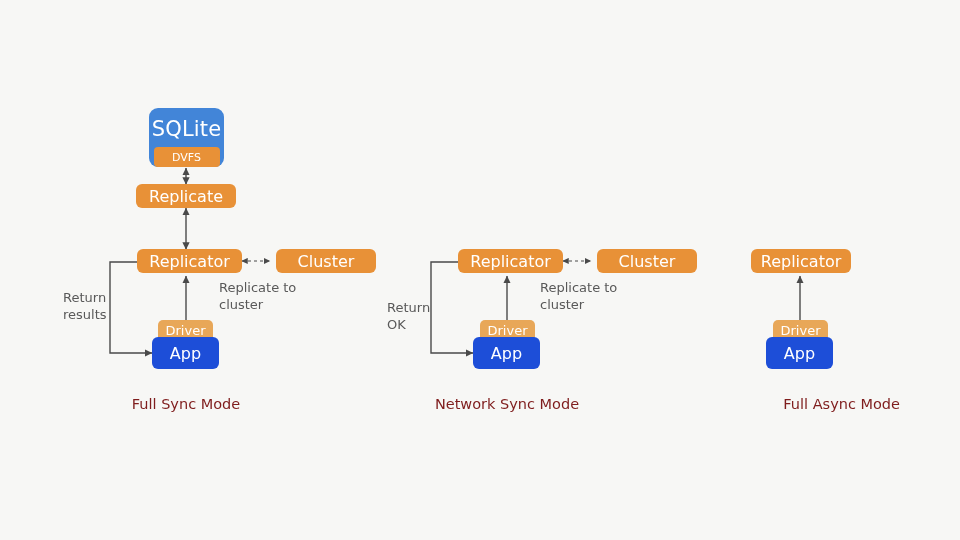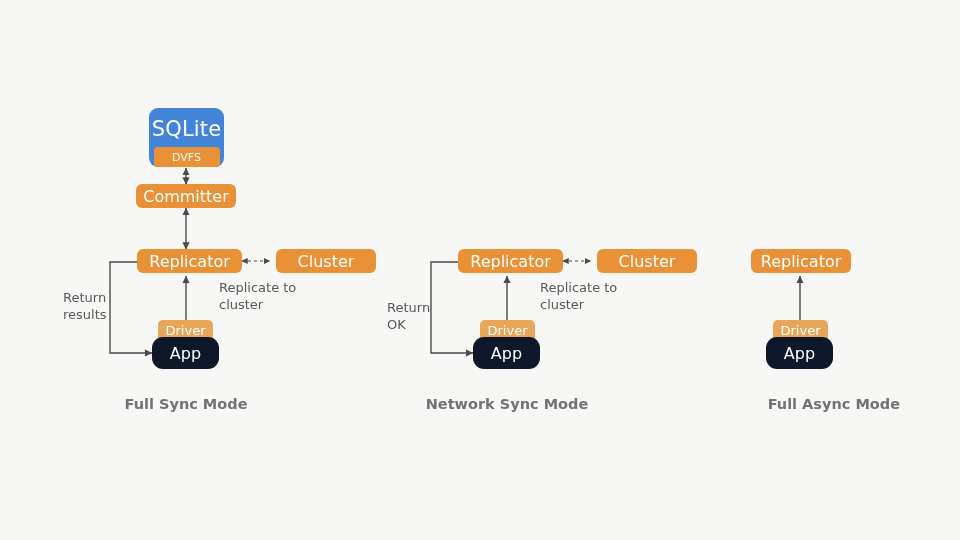--- a/index.html
+++ b/index.html
@@ -20,21 +20,21 @@
     box-sizing: border-box;
     display: flex;
     align-items: center;
     justify-content: center;
     color: #ffffff;
     white-space: nowrap;
     border-radius: 6px;
   }
   .n-orange   { background: #e89137; }
   .n-driver   { background: #e8a758; }
-  .n-red      { background: #0f172a; border-radius: 11px; }
+  .n-red      { background: #1d4ed8; }
 
   .lbl-big    { font-size: 16px; }
   .lbl-small  { font-size: 13px; }
 
   .sqlite-wrap {
     position: absolute;
     box-sizing: border-box;
     background: #4285d8;
     border-radius: 9px;
     display: flex;
@@ -63,23 +63,23 @@
 
   .anno {
     position: absolute;
     color: #595959;
     font-size: 13px;
     line-height: 17px;
     white-space: pre-line;
   }
   .mode-title {
     position: absolute;
-    color: #737373;
+    color: #7f1d1d;
     font-size: 14.5px;
-    font-weight: bold;
+    font-weight: normal;
     text-align: center;
     white-space: nowrap;
   }
   svg.wires {
     position: absolute;
     left: 0; top: 0;
     width: 960px; height: 540px;
     pointer-events: none;
   }
 </style>
@@ -131,21 +131,21 @@
     <g>
       <line x1="800" y1="320" x2="800" y2="276" stroke="#4a4a4a" stroke-width="1.4" marker-end="url(#ah)"></line>
     </g>
   </svg>
 
   <div class="sqlite-wrap" style="left:149px; top:108px; width:75px; height:59px;justify-content:flex-end;">
     <div class="sqlite-title">SQLite</div>
     <div class="dvfs">DVFS</div>
   </div>
 
-  <div class="node n-orange lbl-big" style="left:136px; top:184px; width:100px; height:24px;">Committer</div>
+  <div class="node n-orange lbl-big" style="left:136px; top:184px; width:100px; height:24px;">Replicate</div>
 
   <div class="node n-orange lbl-big" style="left:137px; top:249px; width:105px; height:24px;">Replicator</div>
 
   <div class="node n-orange lbl-big" style="left:276px; top:249px; width:100px; height:24px;">Cluster</div>
 
   <div class="node n-driver lbl-small" style="left:158px; top:320px; width:55px; height:20px; border-radius:5px 5px 0 0;">Driver</div>
 
   <div class="node n-red lbl-big" style="left:152px; top:337px; width:67px; height:32px;">App</div>
 
   <div class="anno" style="left:63px; top:289px;">Return

